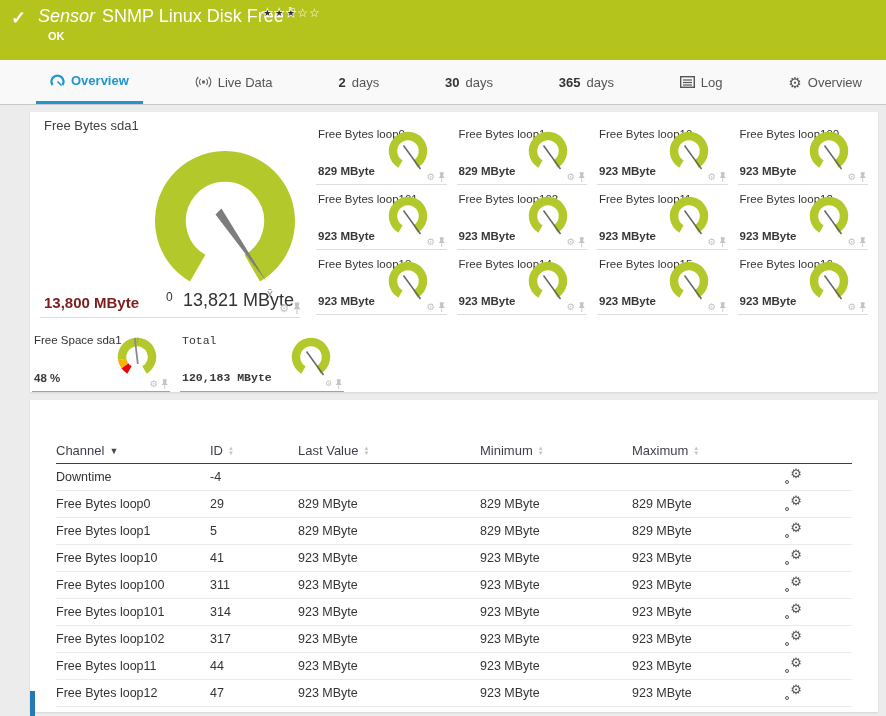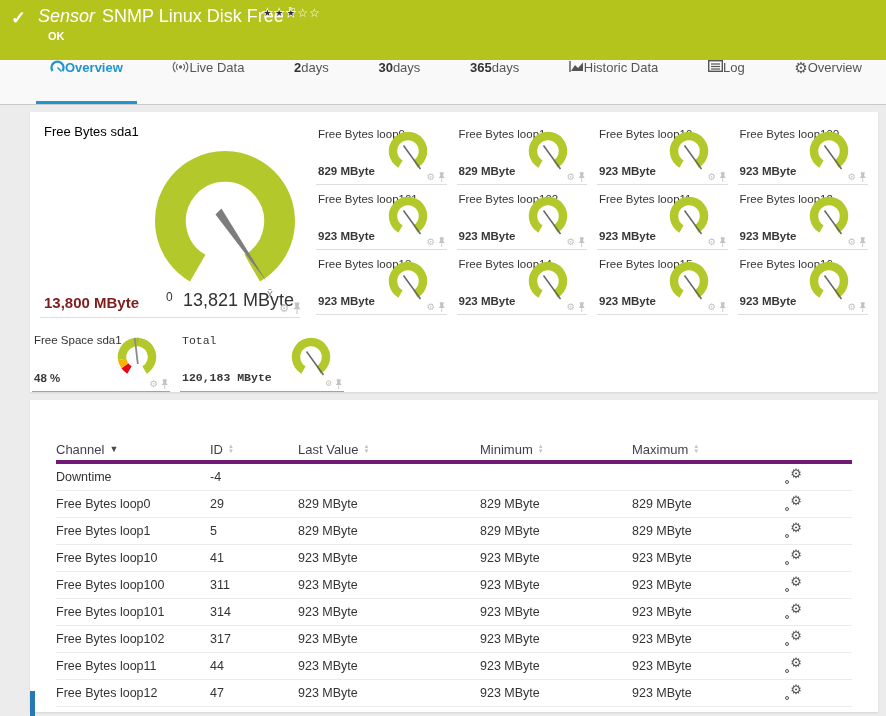--- a/index.html
+++ b/index.html
@@ -13,39 +13,39 @@
   .hdr .kind { font-style: italic; margin-right: 7px; }
   .hdr .flag { font-size: 11px; vertical-align: super; margin-left: 3px; }
   .hdr .stars { position: absolute; left: 262px; top: 6px; font-size: 12px; letter-spacing: 1px; }
   .hdr .star.f { color: #2e2e2e; -webkit-text-stroke: 0.6px #fff; text-shadow: 0 0 1px #fff; }
   .hdr .star.e { color: #fff; }
   .hdr .ok { position: absolute; left: 48px; top: 30px; font-size: 11px; font-weight: bold; }
 
   
   .tabbar { height: 45px; background: #f9f9f9; border-bottom: 1px solid #c9c9c9;
             display: flex; justify-content: space-between; padding: 0 10px 0 36px; }
-  .tab { display: flex; padding: 0 14px; font-size: 13px;
+  .tab { display: flex; align-items: center; gap: 6px; padding: 0 14px; font-size: 13px;
          color: #555; cursor: pointer; white-space: nowrap; }
   .tab svg { display: block; }
   .tab.active { color: #2095cf; border-bottom: 3px solid #2095cf; font-weight: bold; }
   .tab .num { font-weight: bold; color: #333; }
   .tab .gearglyph { font-size: 15px; line-height: 1; }
 
   
   .panel { position: absolute; left: 30px; width: 848px; background: #fff;
            box-shadow: 0 1px 2px rgba(0,0,0,0.10); }
   .panel1 { top: 112px; height: 280px; }
   .panel2 { top: 400px; height: 312px; }
 
   
   .gaugearea { position: absolute; inset: 0; display: flex; }
   .maingauge { position: relative; width: 286px; height: 206px; flex: none; }
   .maingauge::after { content: ""; position: absolute; left: 10px; right: 16px; bottom: 0;
                       border-bottom: 1px solid #ddd; }
-  .maingauge .title { position: absolute; left: 14px; top: 12px; font-size: 13px; color: #000000; }
+  .maingauge .title { position: absolute; left: 14px; top: 6px; font-size: 13px; color: #404040; }
   .maingauge svg.big { position: absolute; left: 100px; top: 20px; }
   .maingauge .scale0 { position: absolute; left: 136px; top: 178px; font-size: 12px; color: #333; }
   .maingauge .scalemax { position: absolute; right: 22px; top: 178px; font-size: 18px; color: #333; }
   .maingauge .bigval { position: absolute; left: 14px; top: 182px; font-size: 15px; font-weight: bold; color: #7f1d1d; }
   .maingauge .iconpair { position: absolute; right: 14px; top: 190px; }
 
   .iconpair { display: flex; align-items: center; gap: 3px; color: #c3c3c3; }
   .iconpair .g { font-size: 11px; line-height: 1; }
   .iconpair svg { display: block; }
 
@@ -64,21 +64,21 @@
   .bcell.c1 { width: 138px; margin-right: 10px; }
   .bcell.c2 { width: 164px; font-family: Liberation Mono, monospace; }
   .bcell .title { position: absolute; left: 2px; top: 8px; font-size: 11.5px; color: #333; white-space: nowrap; }
   .bcell .val { position: absolute; left: 2px; bottom: 7px; font-size: 11.5px; font-weight: bold; color: #383838; }
   .bcell svg.sg { position: absolute; right: 6px; top: 9px; }
   .bcell .iconpair { position: absolute; right: 1px; bottom: 2px; transform: scale(0.85); transform-origin: right bottom; }
 
   
   .tbl { margin: 38px 26px 0 26px; }
   .trow, .thead { display: grid; grid-template-columns: 154px 88px 182px 152px 150px 1fr; align-items: center; }
-  .thead { height: 26px; border-bottom: 4px solid #701a75; font-size: 13px; color: #413f4d; }
+  .thead { height: 26px; border-bottom: 1px solid #701a75; font-size: 13px; color: #413f4d; }
   .trow { height: 27px; border-bottom: 1px solid #ebebeb; font-size: 12.5px; color: #333; cursor: pointer; }
   .hcell { display: flex; align-items: center; gap: 5px; }
   .sortboth { display: inline-flex; flex-direction: column; font-size: 6px; line-height: 5px; color: #c4c4c4; }
   .sortdesc { font-size: 9px; color: #4a4a4a; }
   .chset { width: 18px; height: 16px; position: relative; justify-self: start; margin-left: 2px; }
   .chset .gear { position: absolute; right: 0; top: -2px; font-size: 13px; color: #555; line-height: 1; }
   .chset .dot { position: absolute; left: 1px; bottom: 1px; width: 4px; height: 4px;
                 border: 1px solid #555; border-radius: 50%; }
 
   .bluesliver { position: absolute; left: 30px; top: 691px; width: 5px; height: 25px; background: #2878b4; }
@@ -139,27 +139,20 @@
   </div>
   <div class="tab">
     <span class="num">30</span>
     <span>days</span>
   </div>
   <div class="tab">
     <span class="num">365</span>
     <span>days</span>
   </div>
   <div class="tab">
-    <svg width="15" height="13" viewBox="0 0 15 13">
-      <path d="M1 12 L1 1" stroke="#555" stroke-width="1.4" fill="none"></path>
-      <path d="M2 11 L6 5 L9 8 L14 2.5 L14 11 Z" fill="#555"></path>
-    </svg>
-    <span>Historic Data</span>
-  </div>
-  <div class="tab">
     <svg width="15" height="12" viewBox="0 0 15 12">
       <rect x="0.7" y="0.7" width="13.6" height="10.6" fill="none" stroke="#555" stroke-width="1.4"></rect>
       <line x1="3" y1="4" x2="12" y2="4" stroke="#555" stroke-width="1.2"></line>
       <line x1="3" y1="6.5" x2="12" y2="6.5" stroke="#555" stroke-width="1.2"></line>
       <line x1="3" y1="9" x2="12" y2="9" stroke="#555" stroke-width="1.2"></line>
     </svg>
     <span>Log</span>
   </div>
   <div class="tab">
     <span class="gearglyph">⚙</span>

